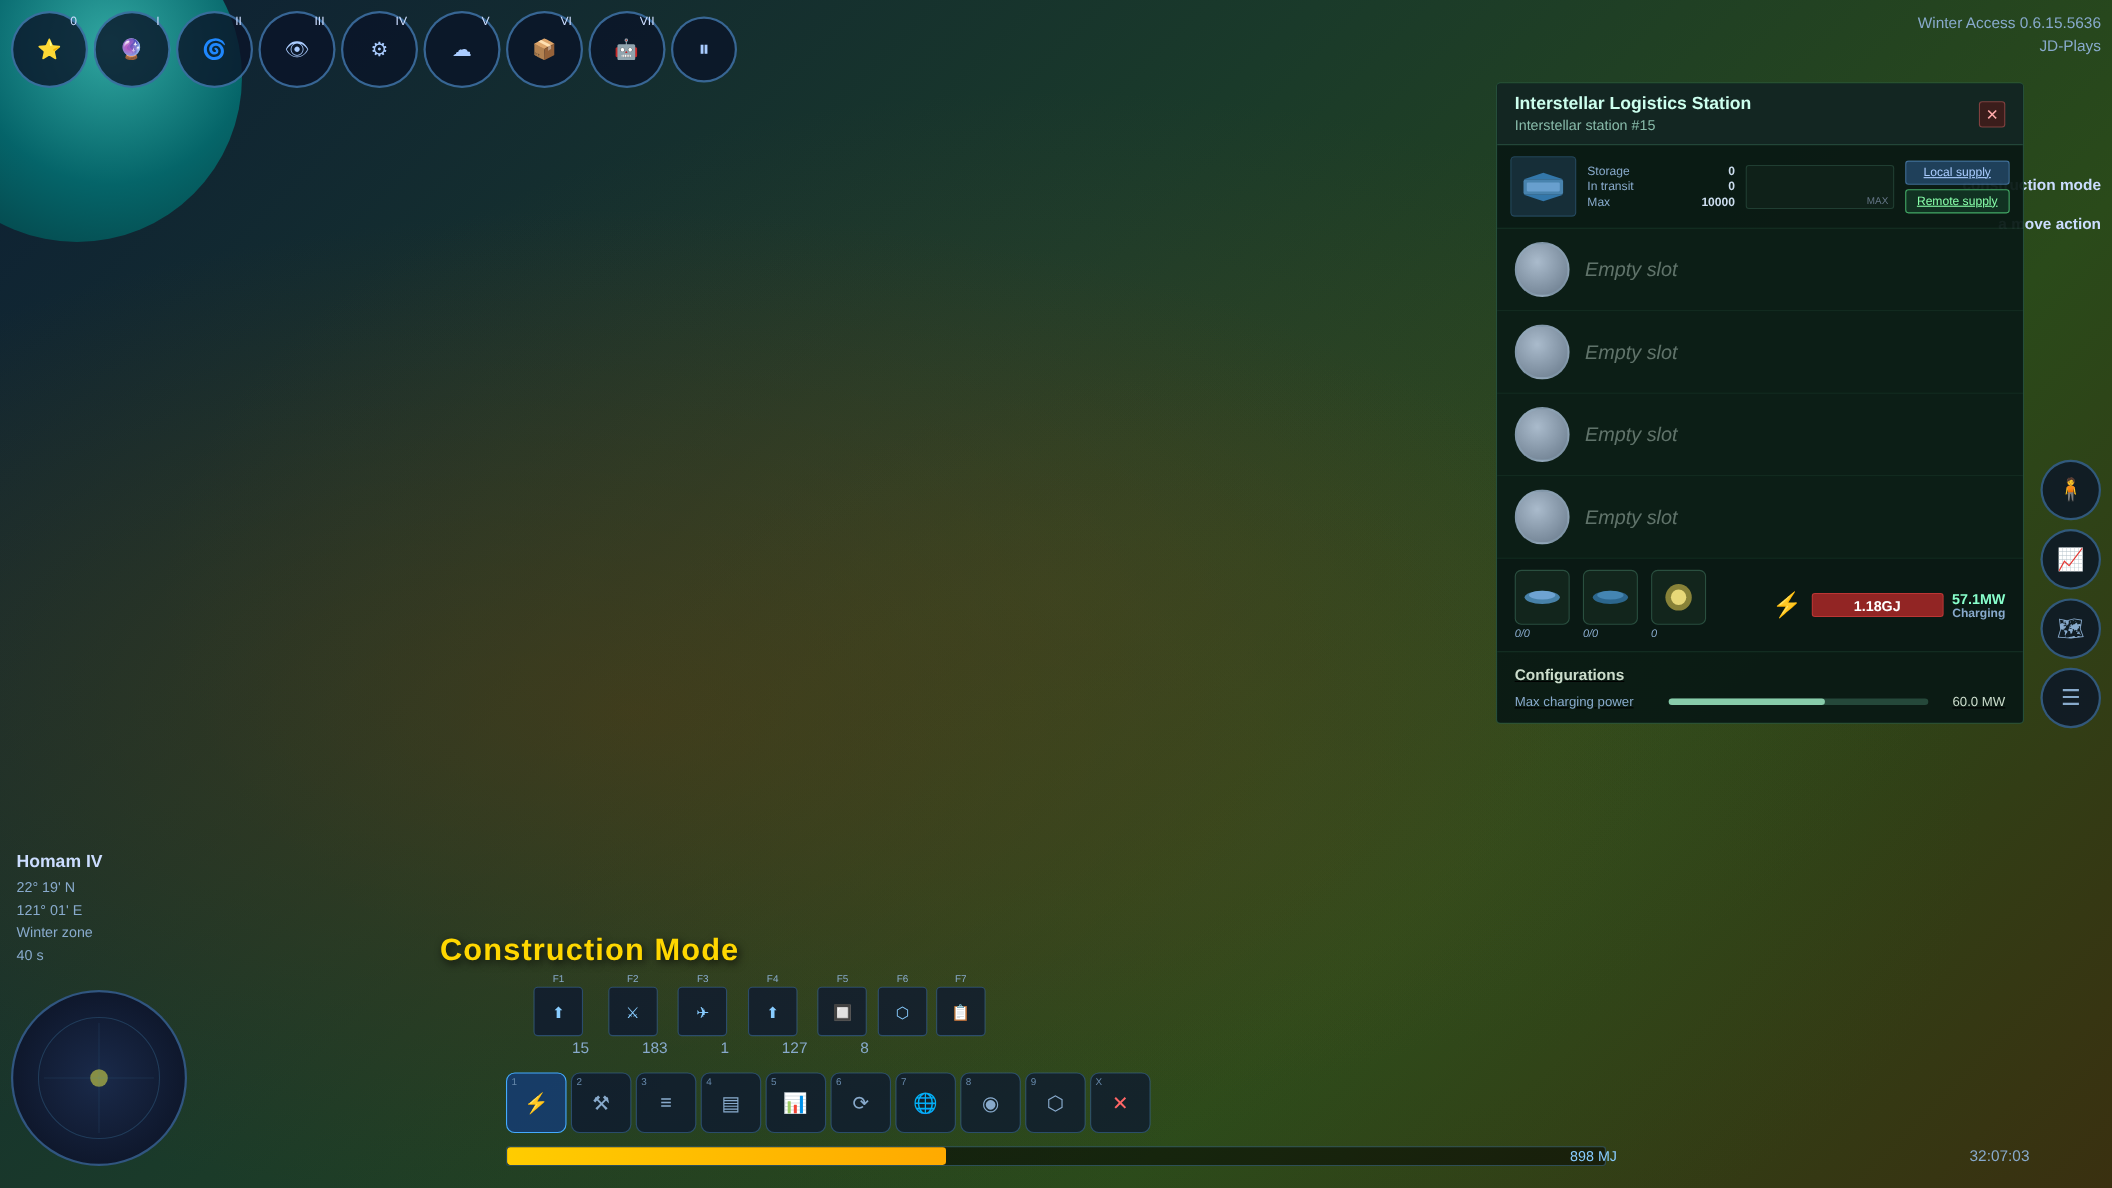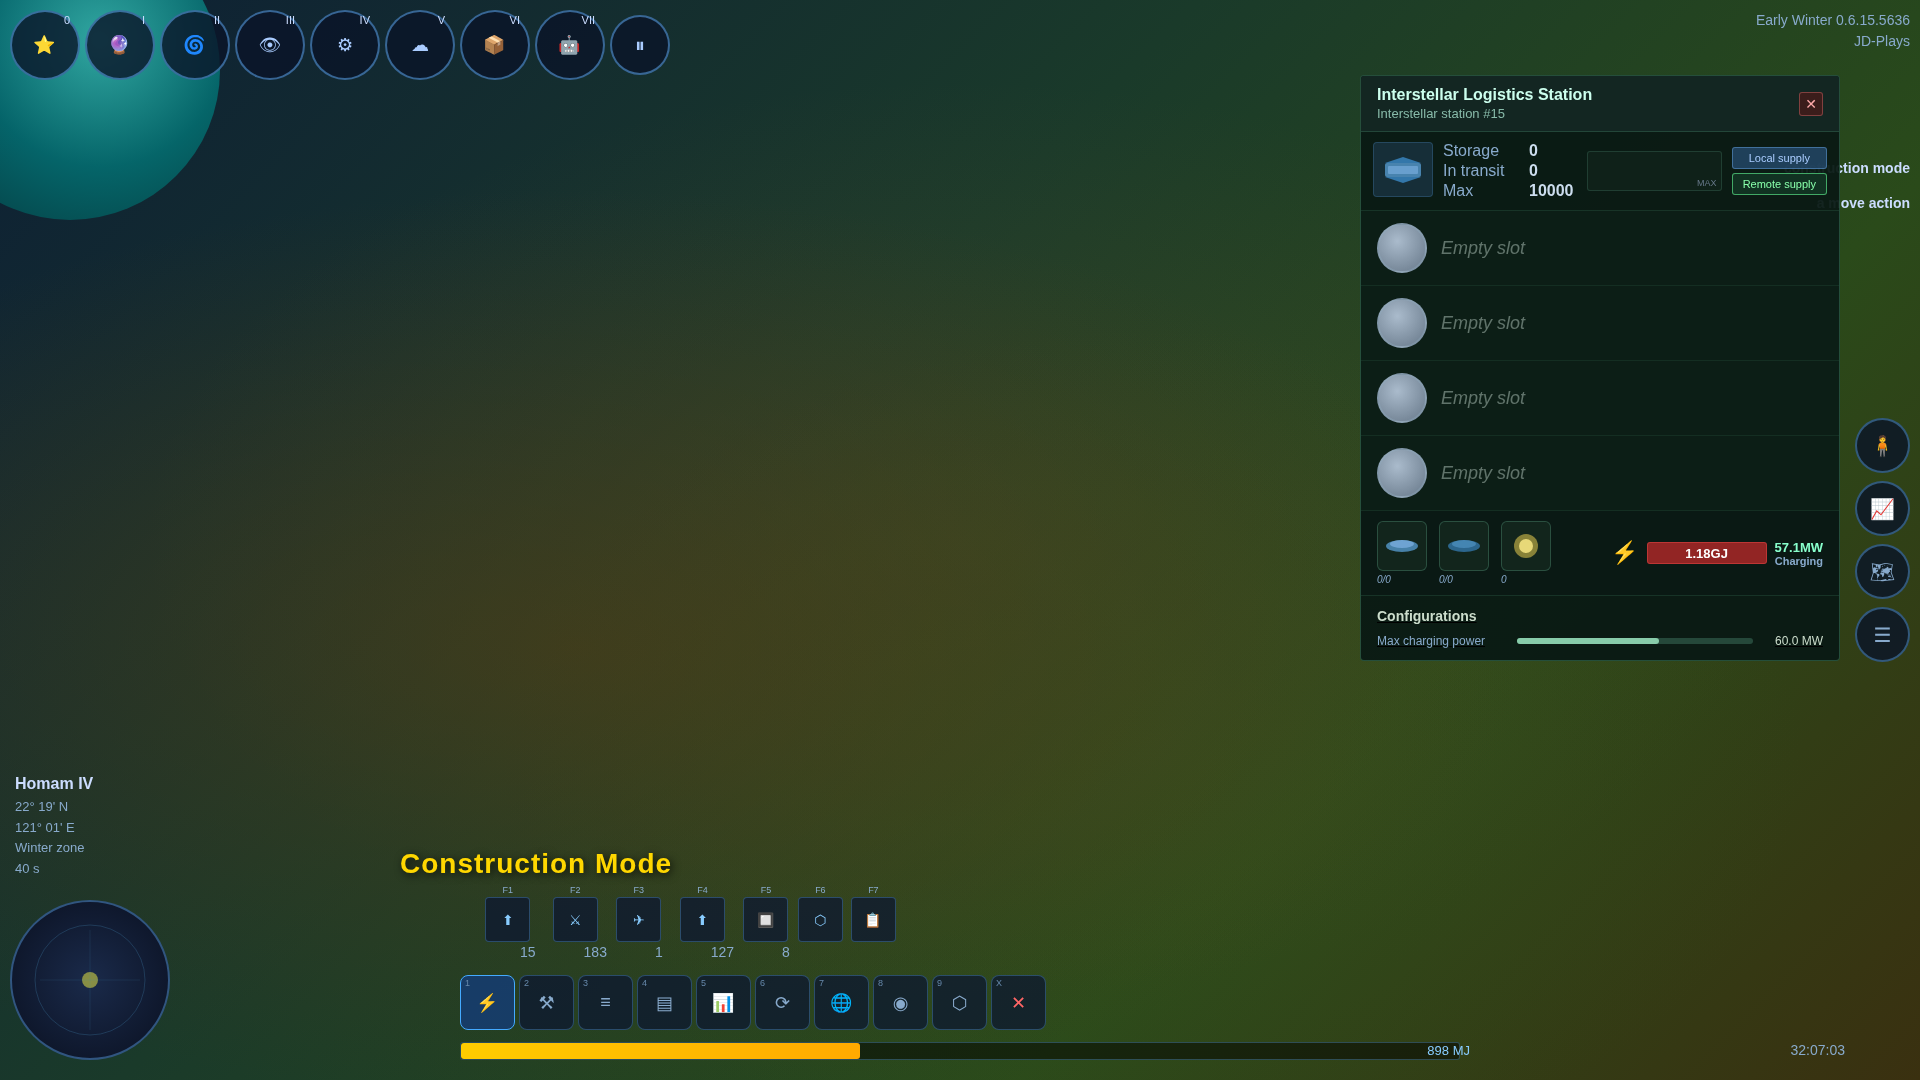--- a/index.html
+++ b/index.html
@@ -362,22 +362,23 @@
       flex: 1;
       display: flex;
       flex-direction: column;
       justify-content: center;
       gap: 2px;
     }
 
     .storage-stat-row {
       display: flex;
       gap: 21px;
-      font-size: 16px;
+      font-size: 11px;
       color: #aabbcc;
+      justify-content: space-between;
     }
 
     .storage-stat-label {
       color: #88aacc;
       min-width: 65px;
     }
 
     .storage-stat-value {
       color: #ccddee;
       font-weight: bold;
@@ -424,20 +425,21 @@
       justify-content: center;
     }
 
     .supply-btn {
       padding: 4px 10px;
       font-size: 11px;
       border-radius: 3px;
       cursor: pointer;
       border: 1px solid;
       white-space: nowrap;
+      text-decoration: underline;
     }
 
     .supply-btn.local {
       background: rgba(40,80,120,0.7);
       border-color: rgba(100,160,220,0.5);
       color: #aaccff;
     }
 
     .supply-btn.remote {
       background: rgba(20,60,40,0.7);
@@ -622,21 +624,21 @@
 <body>
 
 <div class="game-bg">
   <div class="planet"></div>
   <div class="terrain"></div>
 </div>
 
 <div class="construction-mode-text">Construction Mode</div>
 
 <div class="version-info">
-  <div>Early Winter 0.6.15.5636</div>
+  <div>Winter Access 0.6.15.5636</div>
   <div>JD-Plays</div>
 </div>
 
 <div class="side-label construction-mode-label" style="top:160px;right:10px;">construction mode</div>
 <div class="side-label move-action-label" style="top:195px;right:10px;">a move action</div>
 
 <div class="top-toolbar">
   <div class="toolbar-btn">
     <span class="badge">0</span>
     <span>⭐</span>

